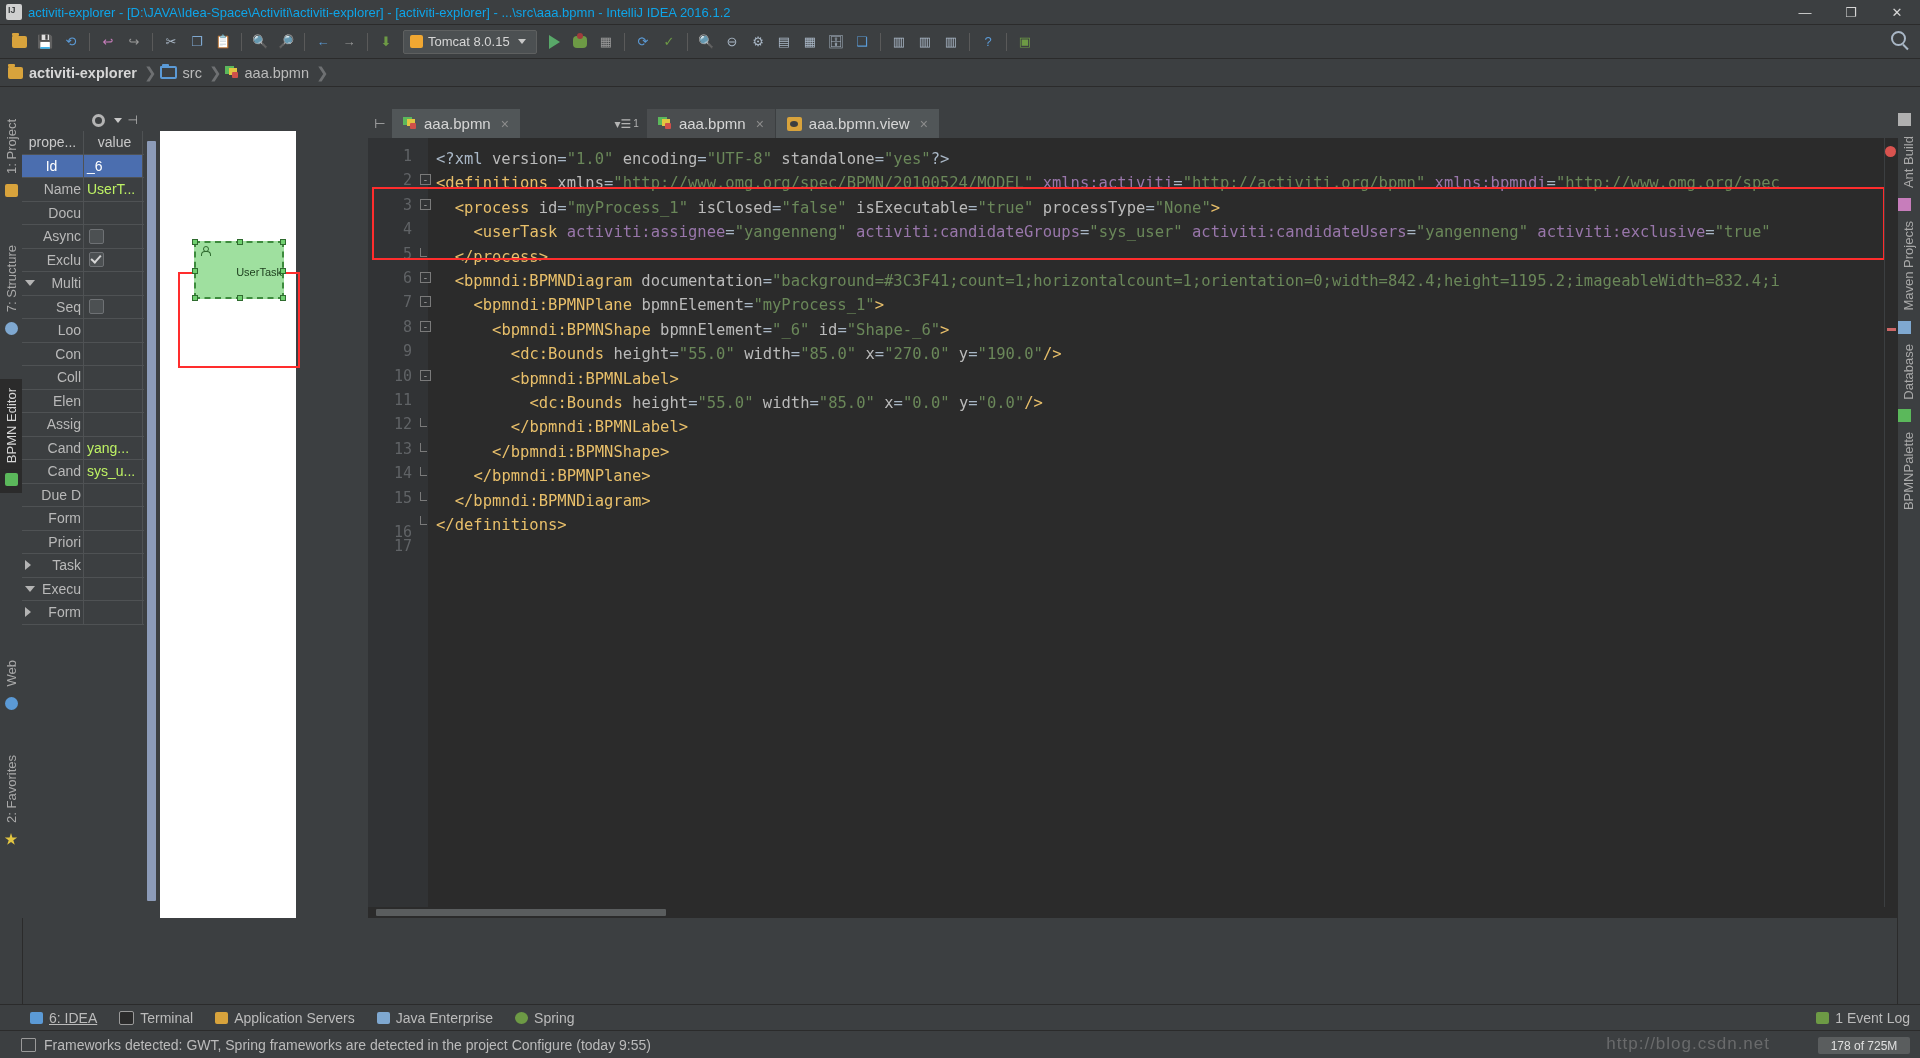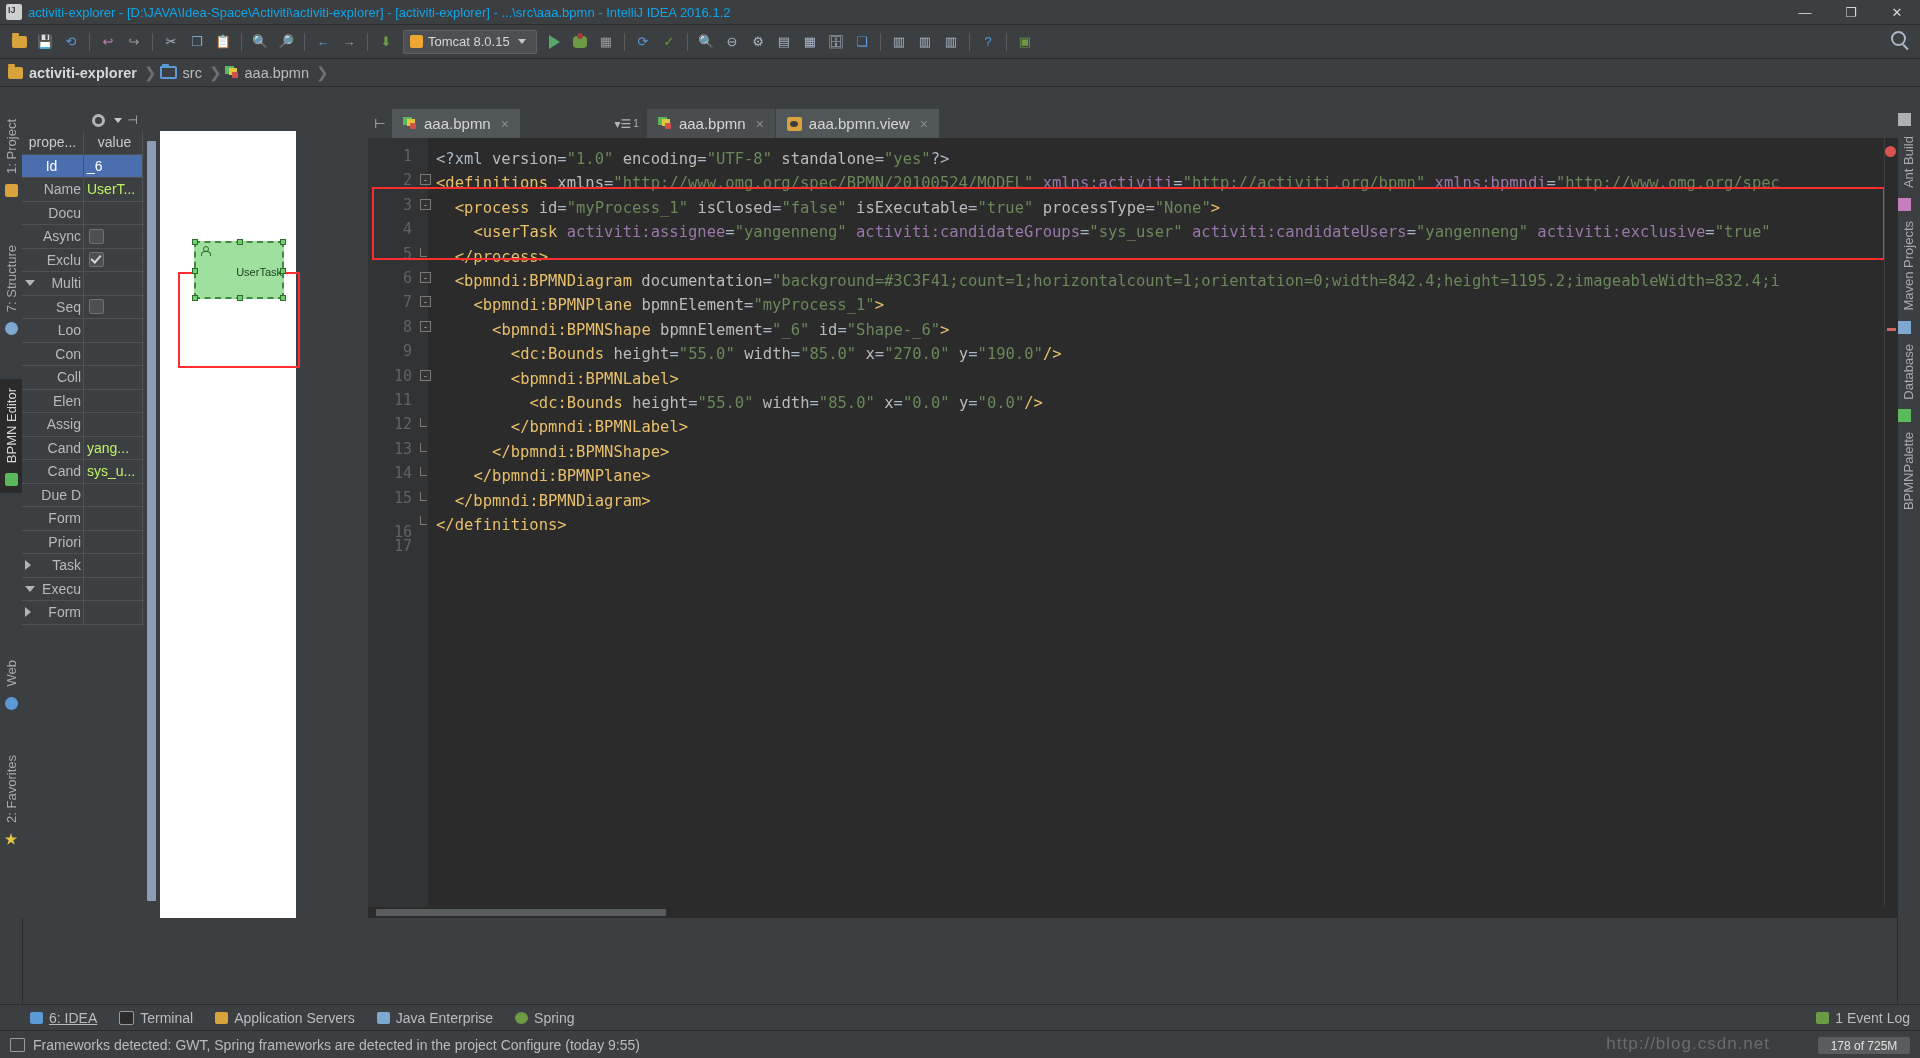--- a/index.html
+++ b/index.html
@@ -130,21 +130,21 @@
   .hscroll i{position:absolute;left:8px;top:2px;height:7px;width:290px;background:#5a5d5e;border-radius:1px;}
 
   
   .botbar{position:absolute;left:0;right:0;bottom:27px;height:26px;background:#3c3f41;border-top:1px solid #2b2b2b;display:flex;align-items:center;padding-left:30px;gap:22px;}
   .bot-item{display:flex;align-items:center;gap:6px;font-size:14px;color:#bbbbbb;white-space:nowrap;}
   .bot-item .u{text-decoration:underline;}
   .bot-right{position:absolute;right:10px;display:flex;align-items:center;gap:6px;font-size:14px;}
   .ico-sq{width:13px;height:12px;border-radius:2px;}
 
   
-  .status{position:absolute;left:0;right:0;bottom:0;height:27px;background:#3c3f41;display:flex;align-items:center;padding-left:10px;gap:8px;font-size:14px;color:#bbbbbb;border-top:1px solid #2b2b2b;}
+  .status{position:absolute;left:0;right:0;bottom:0;height:27px;background:#3c3f41;display:flex;align-items:center;padding-left:21px;gap:8px;font-size:14px;color:#bbbbbb;border-top:1px solid #2b2b2b;}
   .status-ico{width:13px;height:12px;border:1px solid #9a9a9a;border-radius:1px;}
   .watermark{position:absolute;right:150px;bottom:4px;font-size:17px;color:#8e8e8e;opacity:.55;letter-spacing:1px;font-family:"Liberation Sans",sans-serif;}
   .memw{position:absolute;right:10px;bottom:4px;width:92px;height:17px;background:#5a5d5e;border-radius:2px;color:#e0e0e0;font-size:12px;display:flex;align-items:center;justify-content:center;}
 </style>
 </head>
 <body>
 
 <div class="app">
 
   <div class="titlebar">

